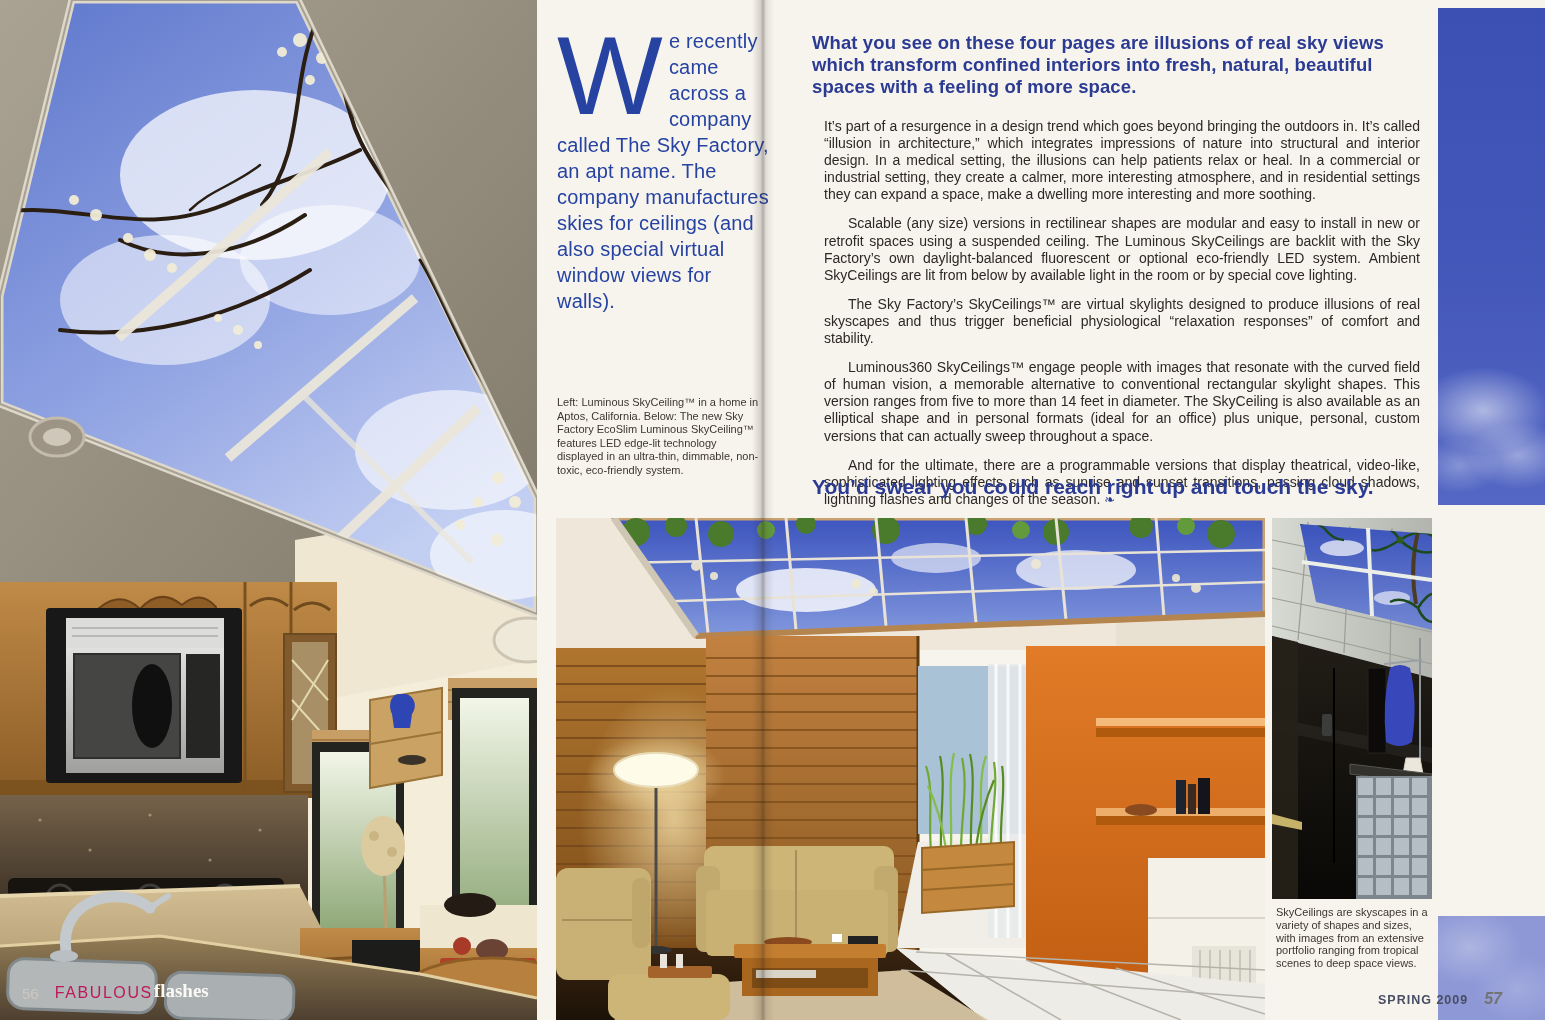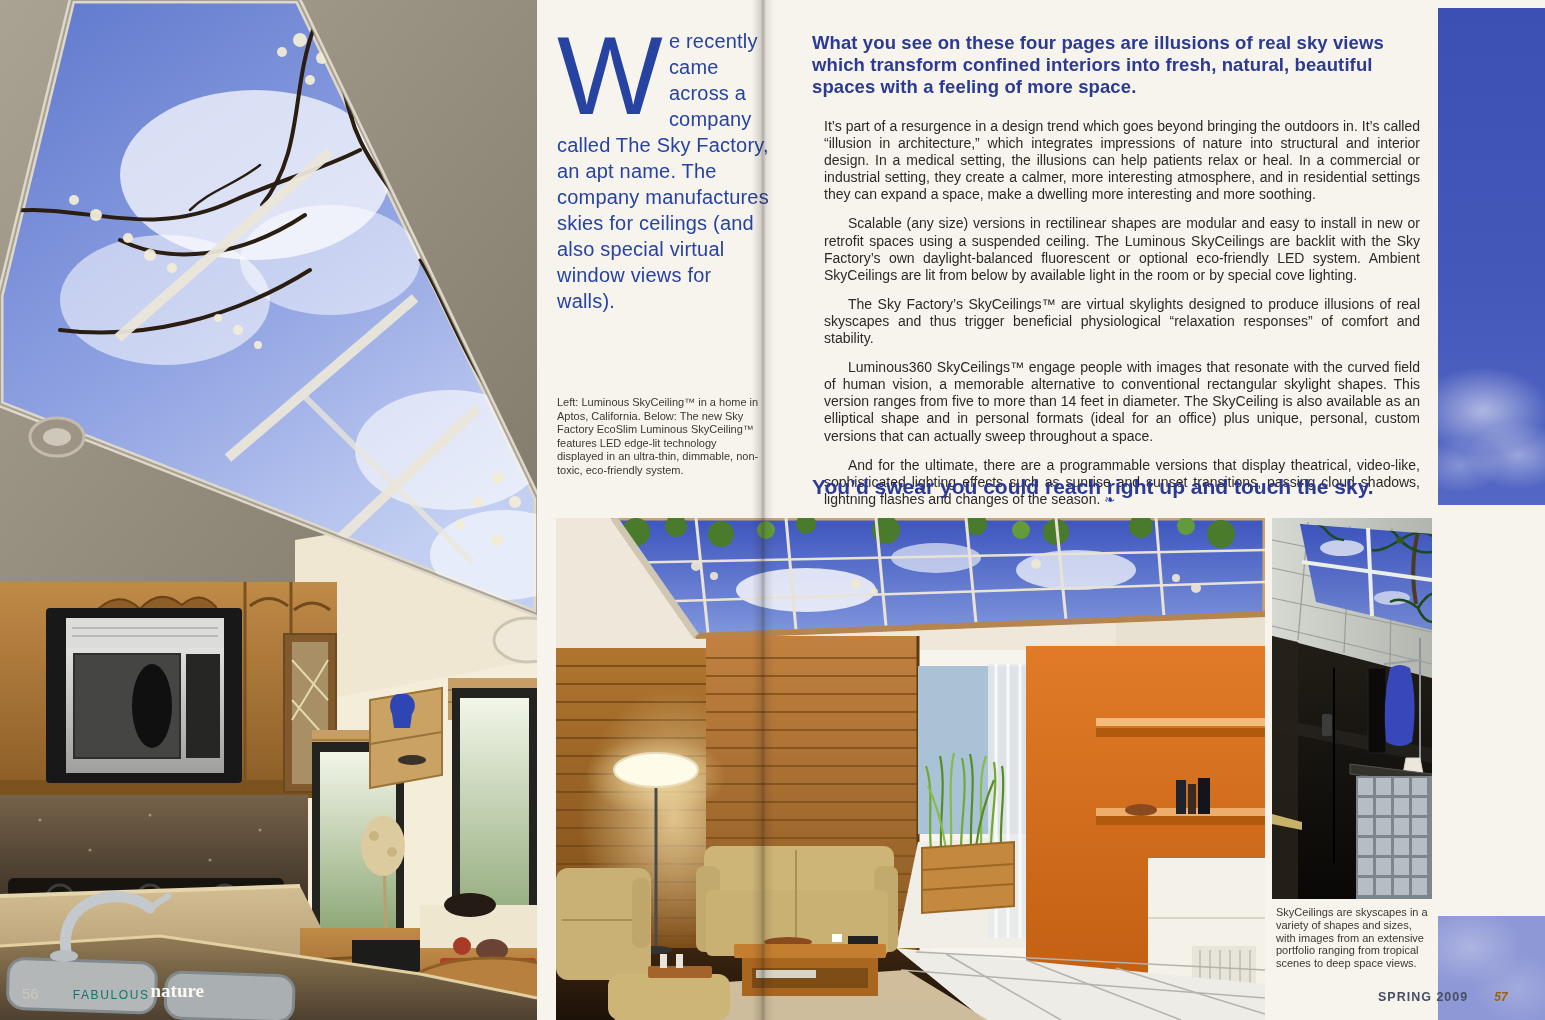--- a/index.html
+++ b/index.html
@@ -76,25 +76,25 @@
   }
 
   
   .living{left:556px;top:518px;width:709px;height:502px;}
   .darkroom{left:1272px;top:518px;width:160px;height:381px;}
 
   
   .folio{position:absolute;z-index:6;display:flex;align-items:baseline;}
   .folio-left{left:22px;top:980px;align-items:flex-end;}
   .folio-num{font-size:15px;color:#cdc8be;}
-  .mag-fab{margin-left:34px;font-size:12px;letter-spacing:1.6px;color:#0f766e;}
+  .mag-fab{margin-left:16px;font-size:16px;letter-spacing:1.6px;color:#be185d;}
   .mag-floors{font-family:"Liberation Serif",serif;font-weight:700;font-size:19px;color:#fbf9f4;margin-left:1px;}
   .folio-right{left:1378px;top:990px;}
   .issue{font-size:12.5px;letter-spacing:1px;color:#474e63;font-weight:700;text-align:center;}
-  .folio-num-r{font-size:12px;font-style:italic;font-weight:700;color:#a16207;margin-left:26px;}
+  .folio-num-r{font-size:16px;font-style:italic;font-weight:700;color:#737373;margin-left:16px;}
 </style>
 </head>
 <body>
 
 <div class="spread">
 
   <figure class="photo kitchen">
     <svg viewBox="0 0 537 1020" preserveAspectRatio="none">
       <defs>
         <linearGradient id="kceil" x1="0" y1="0" x2="1" y2="1">
@@ -658,20 +658,20 @@
     </svg>
   </figure>
 
   <p class="caption right-caption">SkyCeilings are skyscapes in a variety of shapes and sizes, with images from an extensive portfolio ranging from tropical scenes to deep space views.</p>
 
   <div class="bluesquare"></div>
 
   <div class="folio folio-left">
     <span class="folio-num">56</span>
     <span class="mag-fab">FABULOUS</span>
-      <span class="mag-floors">nature</span>
+      <span class="mag-floors">flashes</span>
   </div>
   <div class="folio folio-right">
     <span class="issue">SPRING 2009</span>
     <span class="folio-num-r">57</span>
   </div>
 
 </div>
 
 </body></html>

